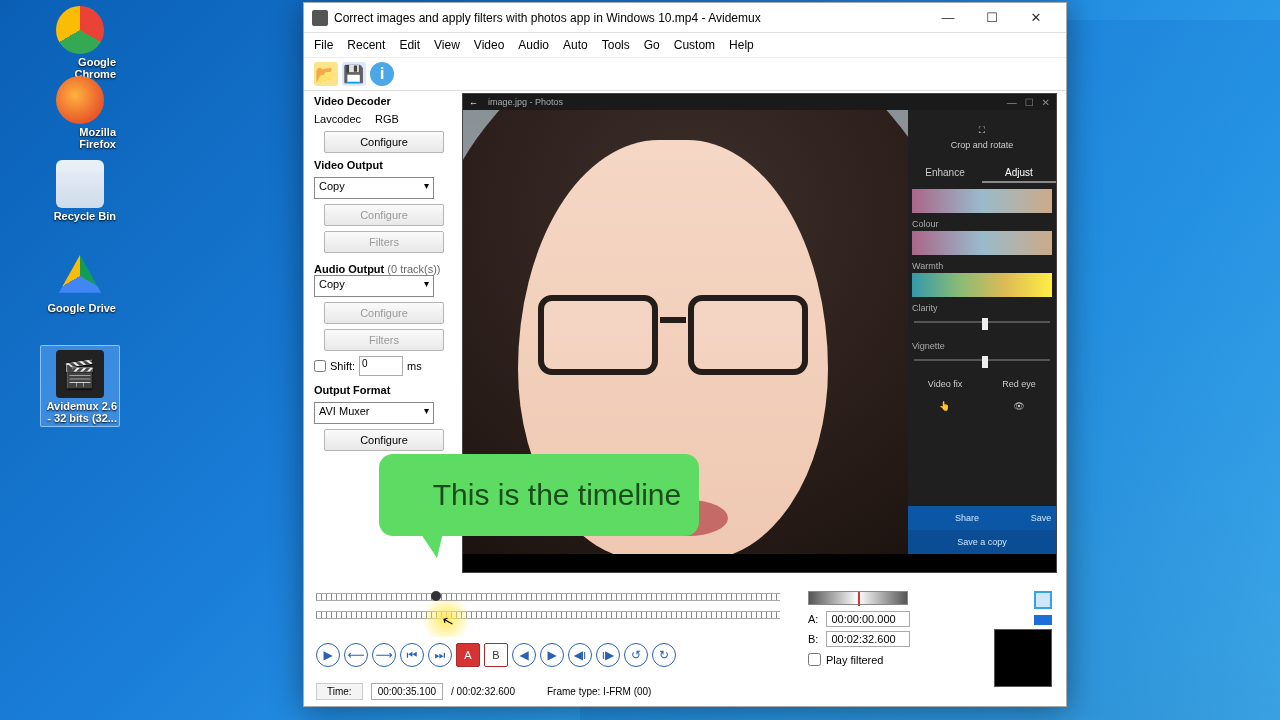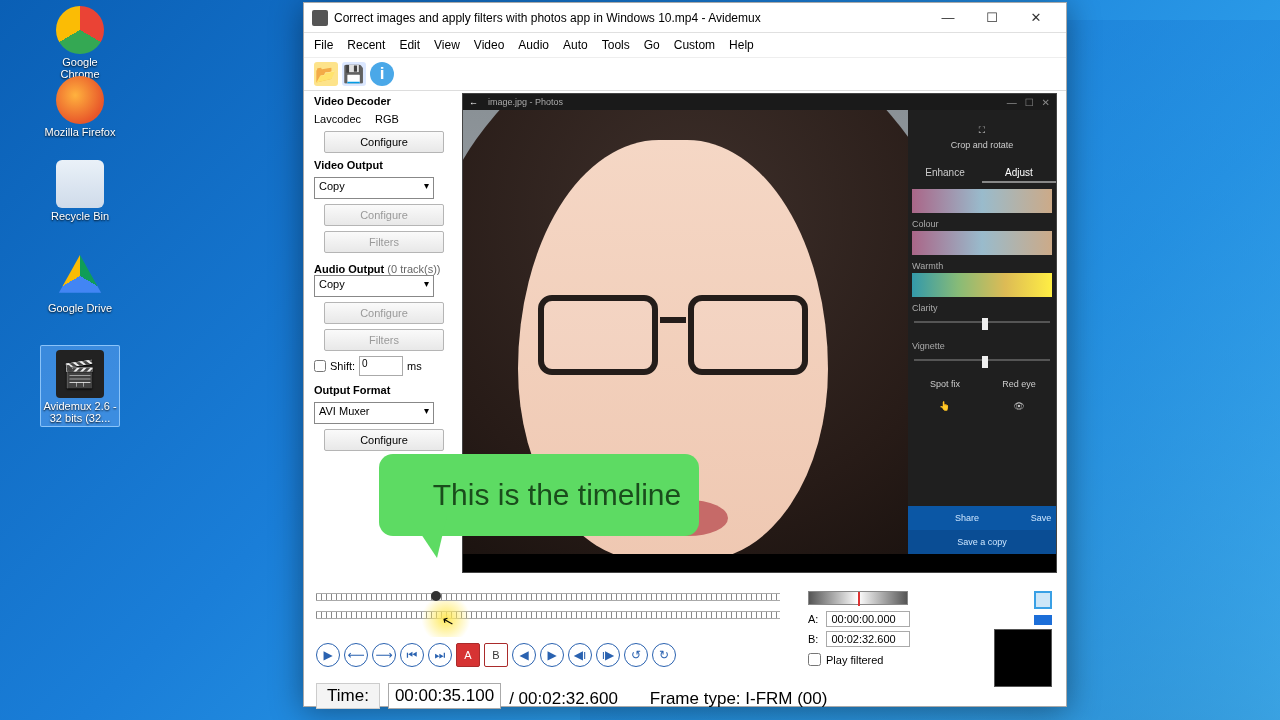--- a/index.html
+++ b/index.html
@@ -7,21 +7,21 @@
     width: 1280px; height: 720px;
     background: linear-gradient(135deg,#0a5fb5 0%,#1a7ed8 40%,#2d9fea 70%,#55c5f5 100%);
     position: relative; overflow: hidden;
   }
   
   .rays { position:absolute; inset:0; }
   .rays::before { content:""; position:absolute; right:-100px; bottom:-100px; width:800px; height:800px;
     background: conic-gradient(from 200deg at 100% 100%,#0a5fb5 0deg,#1a7ed8 30deg,#2d9fea 60deg,#0a5fb5 90deg,#1a7ed8 150deg);
     opacity:.4; }
   
-  .desk-icon { position:absolute; left:44px; width:72px; text-align:center; color:#fff; font-size:11px; text-shadow:0 1px 2px #000; }
+  .desk-icon { position:absolute; left:44px; width:72px; text-align:right; color:#fff; font-size:11px; text-shadow:0 1px 2px #000;font-weight:bold; }
   .desk-icon .ic { width:48px; height:48px; margin:0 auto 2px; border-radius:50%; display:flex;align-items:center;justify-content:center;font-size:26px; }
   .sel { background:rgba(120,180,255,.4); border:1px solid rgba(160,210,255,.8); padding:4px 2px 2px; border-radius:2px; }
 
   
   .window {
     position:absolute; left:303px; top:2px; width:764px; height:705px;
     background:#fff; border:1px solid #aaa; box-shadow:0 4px 30px rgba(0,0,0,.4);
   }
   .titlebar { height:30px; display:flex; align-items:center; padding:0 8px; font-size:12px; border-bottom:1px solid #e0e0e0;}
   .titlebar .ico { width:16px; height:16px; margin-right:6px; background:#555; border-radius:2px;}
@@ -84,21 +84,21 @@
   .timeline { position:absolute; left:12px; right:286px; top:500px; height:30px; }
   .timeline .track { height:8px; background:repeating-linear-gradient(90deg,#888 0 1px,transparent 1px 5px); margin-bottom:10px; border-bottom:1px solid #aaa; border-top:1px solid #aaa;}
   .playhead { position:absolute; left:115px; top:-2px; width:10px; height:10px; background:#333; border-radius:50%;}
   .highlight { position:absolute; left:100px; top:8px; width:60px; height:36px; background:radial-gradient(circle,#ffe95a 0%,rgba(255,233,90,0) 70%); pointer-events:none;}
   .cursor { position:absolute; left:126px; top:20px; font-size:14px; transform:rotate(-15deg);}
 
   .controls { position:absolute; left:12px; top:550px; display:flex; gap:4px; align-items:center;}
   .cbtn { width:24px;height:24px;border:1.5px solid #2a62b0;border-radius:50%;display:flex;align-items:center;justify-content:center;color:#2a62b0;font-size:12px;background:#fff;}
   .rbtn { width:24px;height:24px;border:1px solid #aa2b2b;background:#d63333;border-radius:2px;display:flex;align-items:center;justify-content:center;color:#fff;font-size:11px;}
 
-  .bottomrow { position:absolute; left:12px; top:590px; display:flex;align-items:flex-end;gap:8px;font-size:17px;}
+  .bottomrow { position:absolute; left:12px; top:590px; display:flex;align-items:center;gap:8px;font-size:10px;}
   .bottomrow .fld{border:1px solid #aaa;padding:2px 6px;background:#fff;min-width:68px;text-align:center;}
   .bottomrow .lbl{border:1px solid #ccc;padding:2px 10px;background:#f4f4f4;}
 
   .rightcol { position:absolute; right:60px; top:498px; width:198px; font-size:11px;}
   .gradbar { width:100px; height:14px; background:linear-gradient(90deg,#555,#aaa,#fff,#aaa,#555); border:1px solid #888;margin:0 0 6px;position:relative;}
   .gradbar::after{content:"";position:absolute;left:49px;top:0;width:2px;height:14px;background:#d33;}
   .abrow { display:flex;align-items:center;gap:8px;margin:4px 0;}
   .abrow .v{border:1px solid #aaa;padding:1px 4px;min-width:84px;}
   .chk2{display:flex;align-items:center;gap:5px;margin-top:6px;}
 
@@ -234,21 +234,21 @@
         <div class="thumb warm"></div>
         <div class="lab">Clarity</div>
         <div class="slider">
             <div class="handle"></div>
           </div>
         <div class="lab">Vignette</div>
         <div class="slider">
             <div class="handle"></div>
           </div>
         <div class="icrow">
-          <span style="flex:1;text-align:center">Spot fix</span>
+          <span style="flex:1;text-align:center">Video fix</span>
           <span style="flex:1;text-align:center">Red eye</span>
         </div>
         <div class="icrow">
           <span>👆</span>
           <span>👁</span>
         </div>
         <div class="bar">
           <div>Share</div>
           <div>Save</div>
         </div>

